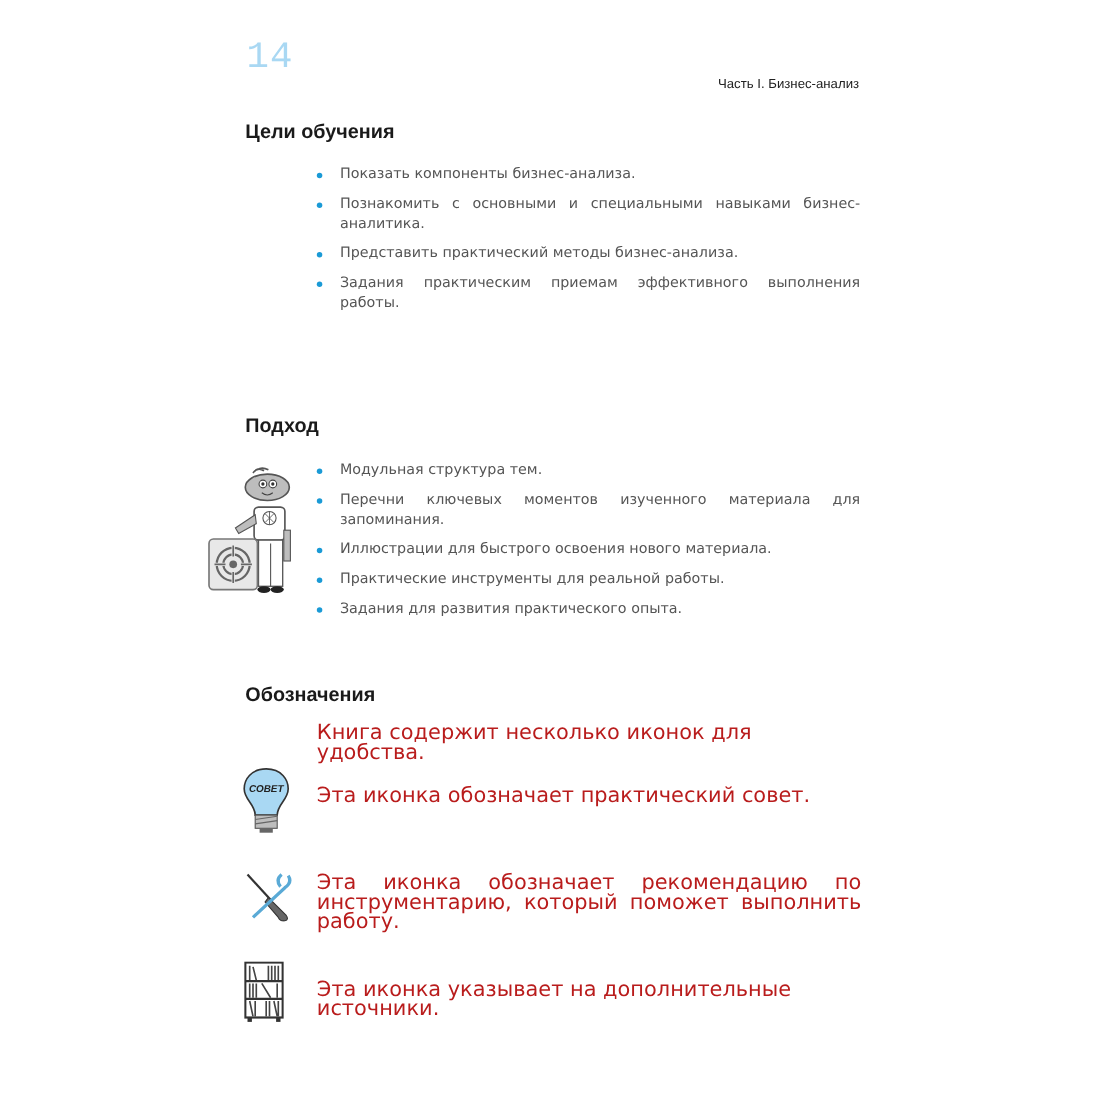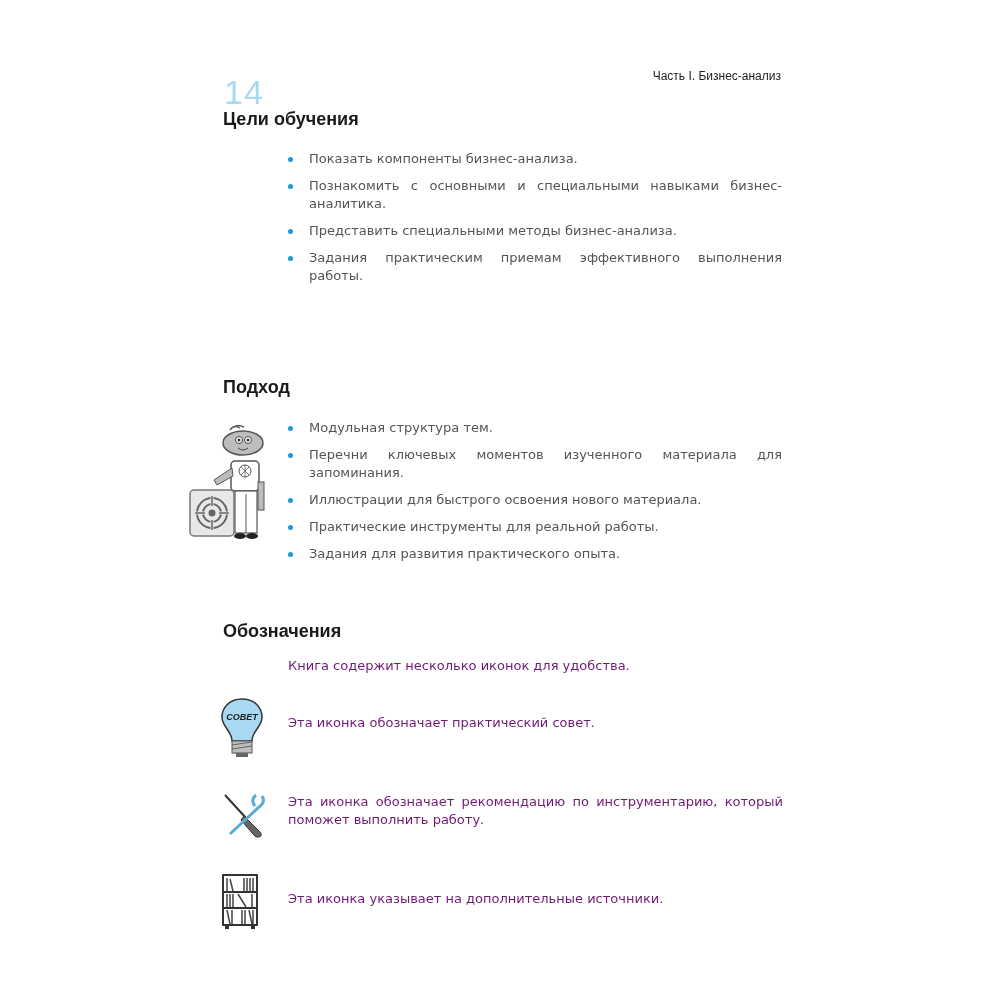--- a/index.html
+++ b/index.html
@@ -1,42 +1,42 @@
 <!DOCTYPE html>
 <html><head>
 <meta charset="utf-8">
 <style>
   html, body { margin:0; padding:0; background:#ffffff; }
   body { width:1000px; height:1000px; position:relative; overflow:hidden;
          font-family:"DejaVu Sans", sans-serif; color:#444; }
-  .page-number { position:absolute; left:224px; top:34px; font-family:Liberation Sans, sans-serif;
-                 font-size:34px; color:#a9d8f3; font-weight:300; letter-spacing:1px;margin-top:39px; }
+  .page-number { position:absolute; left:224px; top:34px; font-family:Liberation Mono, monospace;
+                 font-size:34px; color:#a9d8f3; font-weight:300; letter-spacing:1px; }
   .running-head { position:absolute; right:219px; top:69px; font-family:"Liberation Sans", sans-serif;
                   font-size:12px; color:#222; }
   h2 { position:absolute; left:223px; margin:0; font-family:"Liberation Sans", sans-serif;
        font-weight:bold; font-size:18px; color:#1a1a1a; }
   ul.bullets { position:absolute; left:287px; width:495px; margin:0; padding:0; list-style:none; }
   ul.bullets li { position:relative; padding-left:22px; font-size:13px; line-height:18px;
                   color:#555; margin-bottom:9px; text-align:justify; }
   ul.bullets li::before { content:""; position:absolute; left:1px; top:7px; width:5px; height:5px;
                   border-radius:50%; background:#1a9ad6; }
-  .para { position:absolute; left:288px; width:495px; font-size:13px; line-height:18px; color:#701a75; }
+  .para { position:absolute; left:288px; width:495px; font-size:19px; line-height:18px; color:#b91c1c; }
   .icon { position:absolute; }
 </style>
 </head>
 <body>
 
 <div class="page-number">14</div>
 <div class="running-head">Часть I. Бизнес-анализ</div>
 
 <h2 style="top:109px">Цели обучения</h2>
 <ul class="bullets" style="top:150px">
   <li>Показать компоненты бизнес-анализа.</li>
   <li>Познакомить с основными и специальными навыками бизнес-аналитика.</li>
-  <li>Представить специальными методы бизнес-анализа.</li>
+  <li>Представить практический методы бизнес-анализа.</li>
   <li>Задания практическим приемам эффективного выполнения работы.</li>
 </ul>
 
 <h2 style="top:377px">Подход</h2>
 <svg class="icon" style="left:188px;top:424px" width="80" height="118" viewBox="0 0 80 118">
 
   <path d="M52 4 q-6 -4 -10 2 M46 3 q4 -3 10 0" stroke="#555" fill="none" stroke-width="1.5"></path>
   <ellipse cx="55" cy="19" rx="20" ry="12" fill="#bdbdbd" stroke="#555" stroke-width="1.5"></ellipse>
   <circle cx="51" cy="16" r="3.5" fill="#fff" stroke="#444"></circle>
     <circle cx="51" cy="16" r="1.5" fill="#333"></circle>

